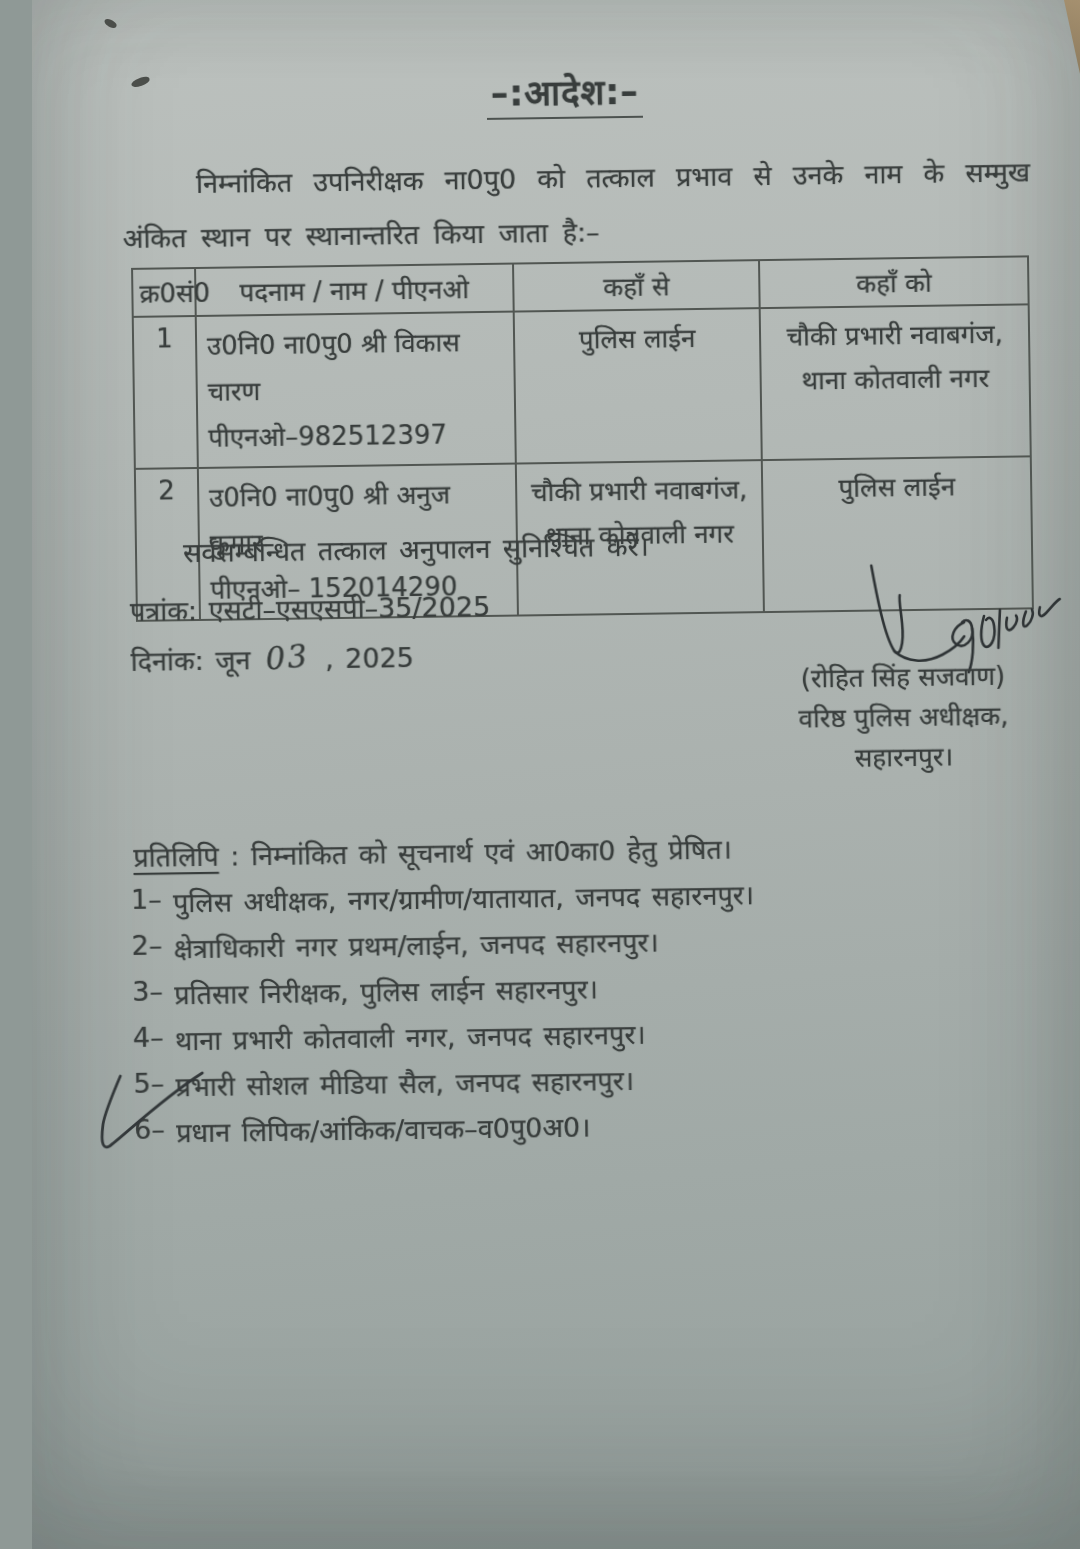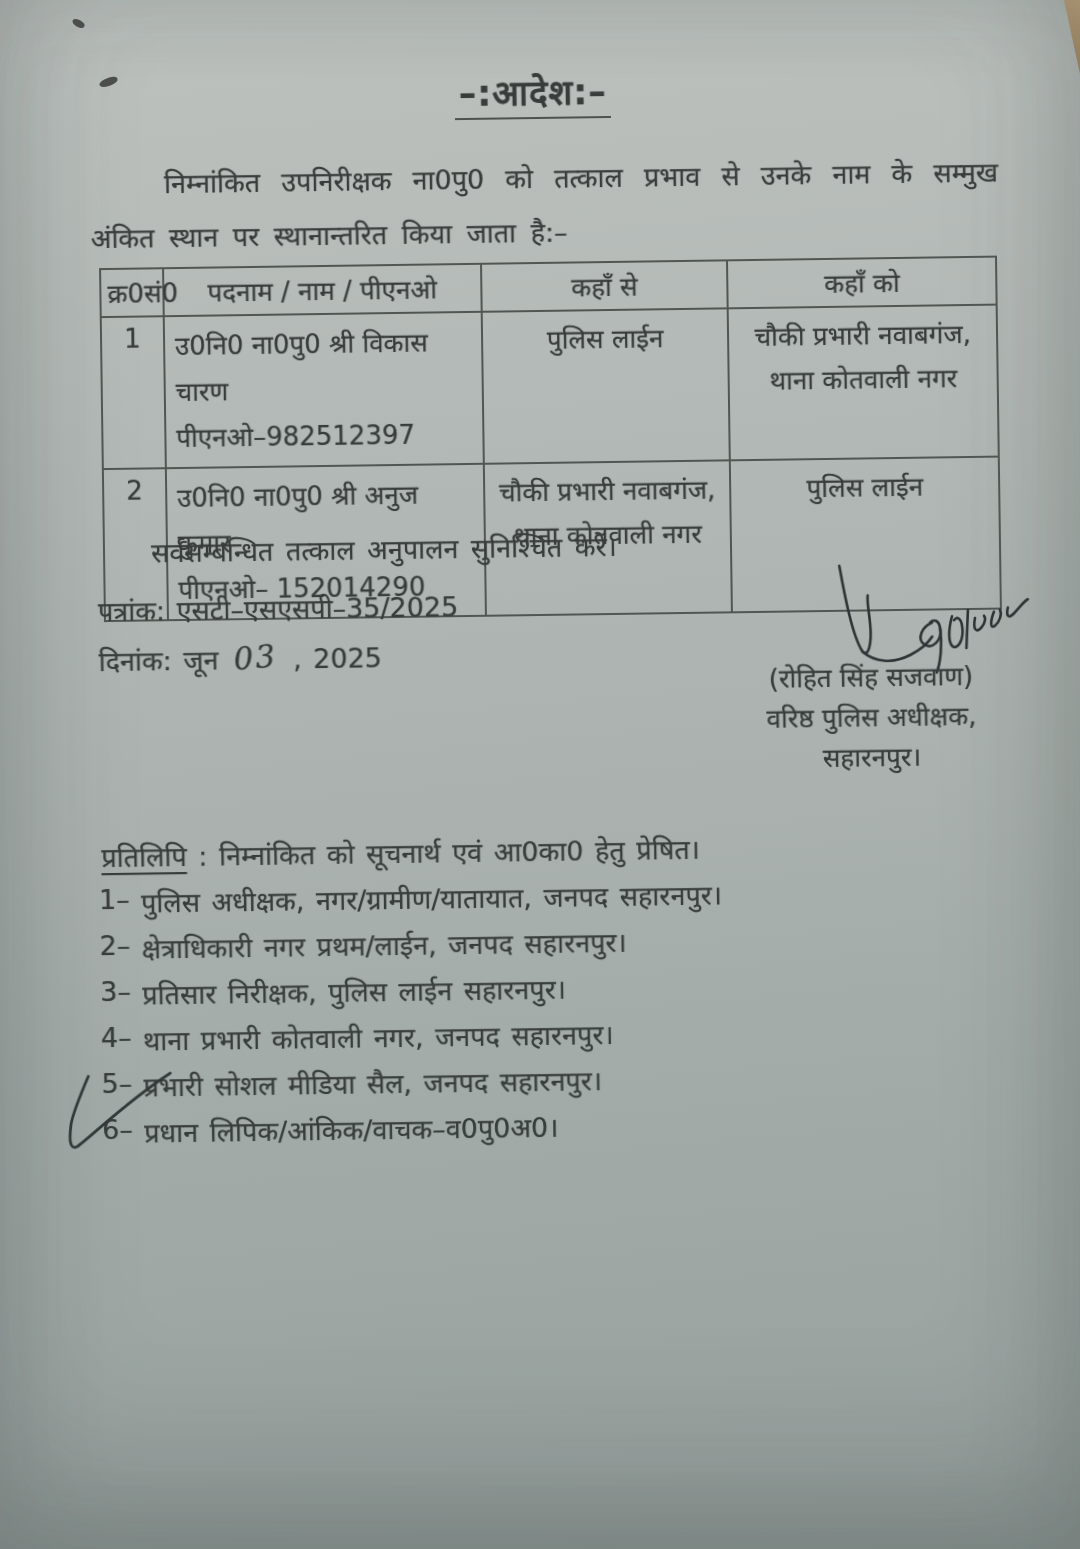--- a/index.html
+++ b/index.html
@@ -5,20 +5,21 @@
   html,body{margin:0;padding:0;}
   body{
     width:1080px;height:1549px;overflow:hidden;position:relative;
     font-family:"DejaVu Sans","Liberation Sans",sans-serif;
     background:#8f9996;
   }
   .paper{
     position:absolute;inset:0;
     background:linear-gradient(175deg,#bcc1be 0%,#b3b9b6 28%,#aab1ae 52%,#a0a9a6 75%,#96a09d 100%);
     box-shadow:inset 0 -80px 140px rgba(55,66,63,0.22), inset -30px 0 90px rgba(55,66,63,0.10), inset 30px 0 90px rgba(55,66,63,0.08);
+    margin-left:32px;
   }
   .corner-tri{
     position:absolute;right:0;top:0;width:16px;height:74px;
     background:linear-gradient(200deg,#a5906f,#8c7a5d);
     clip-path:polygon(0 0,100% 0,100% 100%);
   }
   .speck{position:absolute;background:#4b4e4a;border-radius:50% 40% 50% 45%;}
   .speck.s1{left:72px;top:20px;width:13px;height:7px;transform:rotate(32deg);}
   .speck.s2{left:99px;top:78px;width:19px;height:8px;transform:rotate(-18deg);}
 

